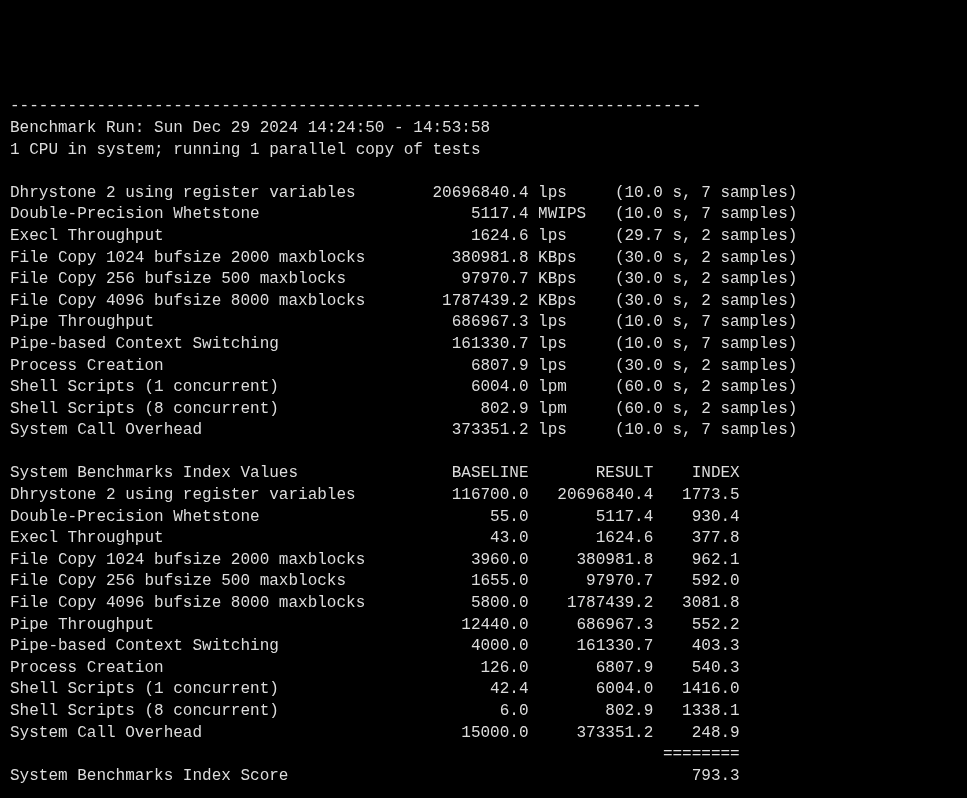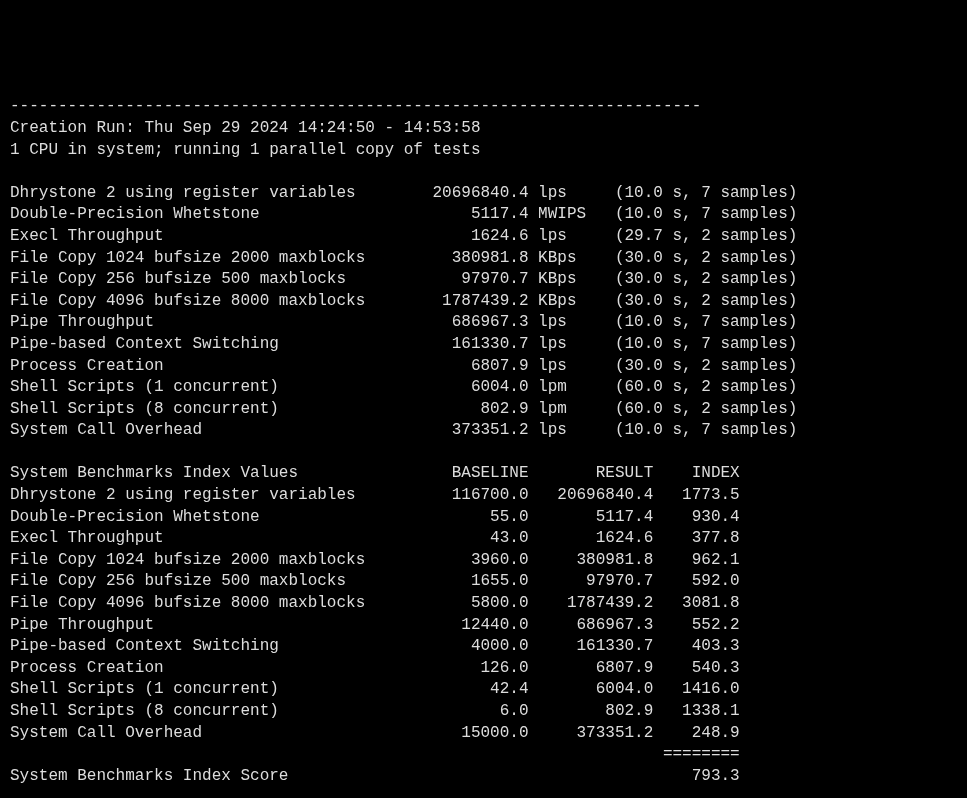--- a/index.html
+++ b/index.html
@@ -15,21 +15,21 @@
       box-sizing: border-box;
       position: relative;
     }
   </style>
 </head>
 <body>
 
 
 
 <div><span>------------------------------------------------------------------------</span>
-<span>Creation Run:</span> <span>Thu Sep 29 2024 14:24:50 - 14:53:58</span>
+<span>Benchmark Run:</span> <span>Sun Dec 29 2024 14:24:50 - 14:53:58</span>
 <span>1 CPU in system; running 1 parallel copy of tests</span>
 
 <div id="raw-block">Dhrystone 2 using register variables        20696840.4 lps     (10.0 s, 7 samples)
 Double-Precision Whetstone                      5117.4 MWIPS   (10.0 s, 7 samples)
 Execl Throughput                                1624.6 lps     (29.7 s, 2 samples)
 File Copy 1024 bufsize 2000 maxblocks         380981.8 KBps    (30.0 s, 2 samples)
 File Copy 256 bufsize 500 maxblocks            97970.7 KBps    (30.0 s, 2 samples)
 File Copy 4096 bufsize 8000 maxblocks        1787439.2 KBps    (30.0 s, 2 samples)
 Pipe Throughput                               686967.3 lps     (10.0 s, 7 samples)
 Pipe-based Context Switching                  161330.7 lps     (10.0 s, 7 samples)

